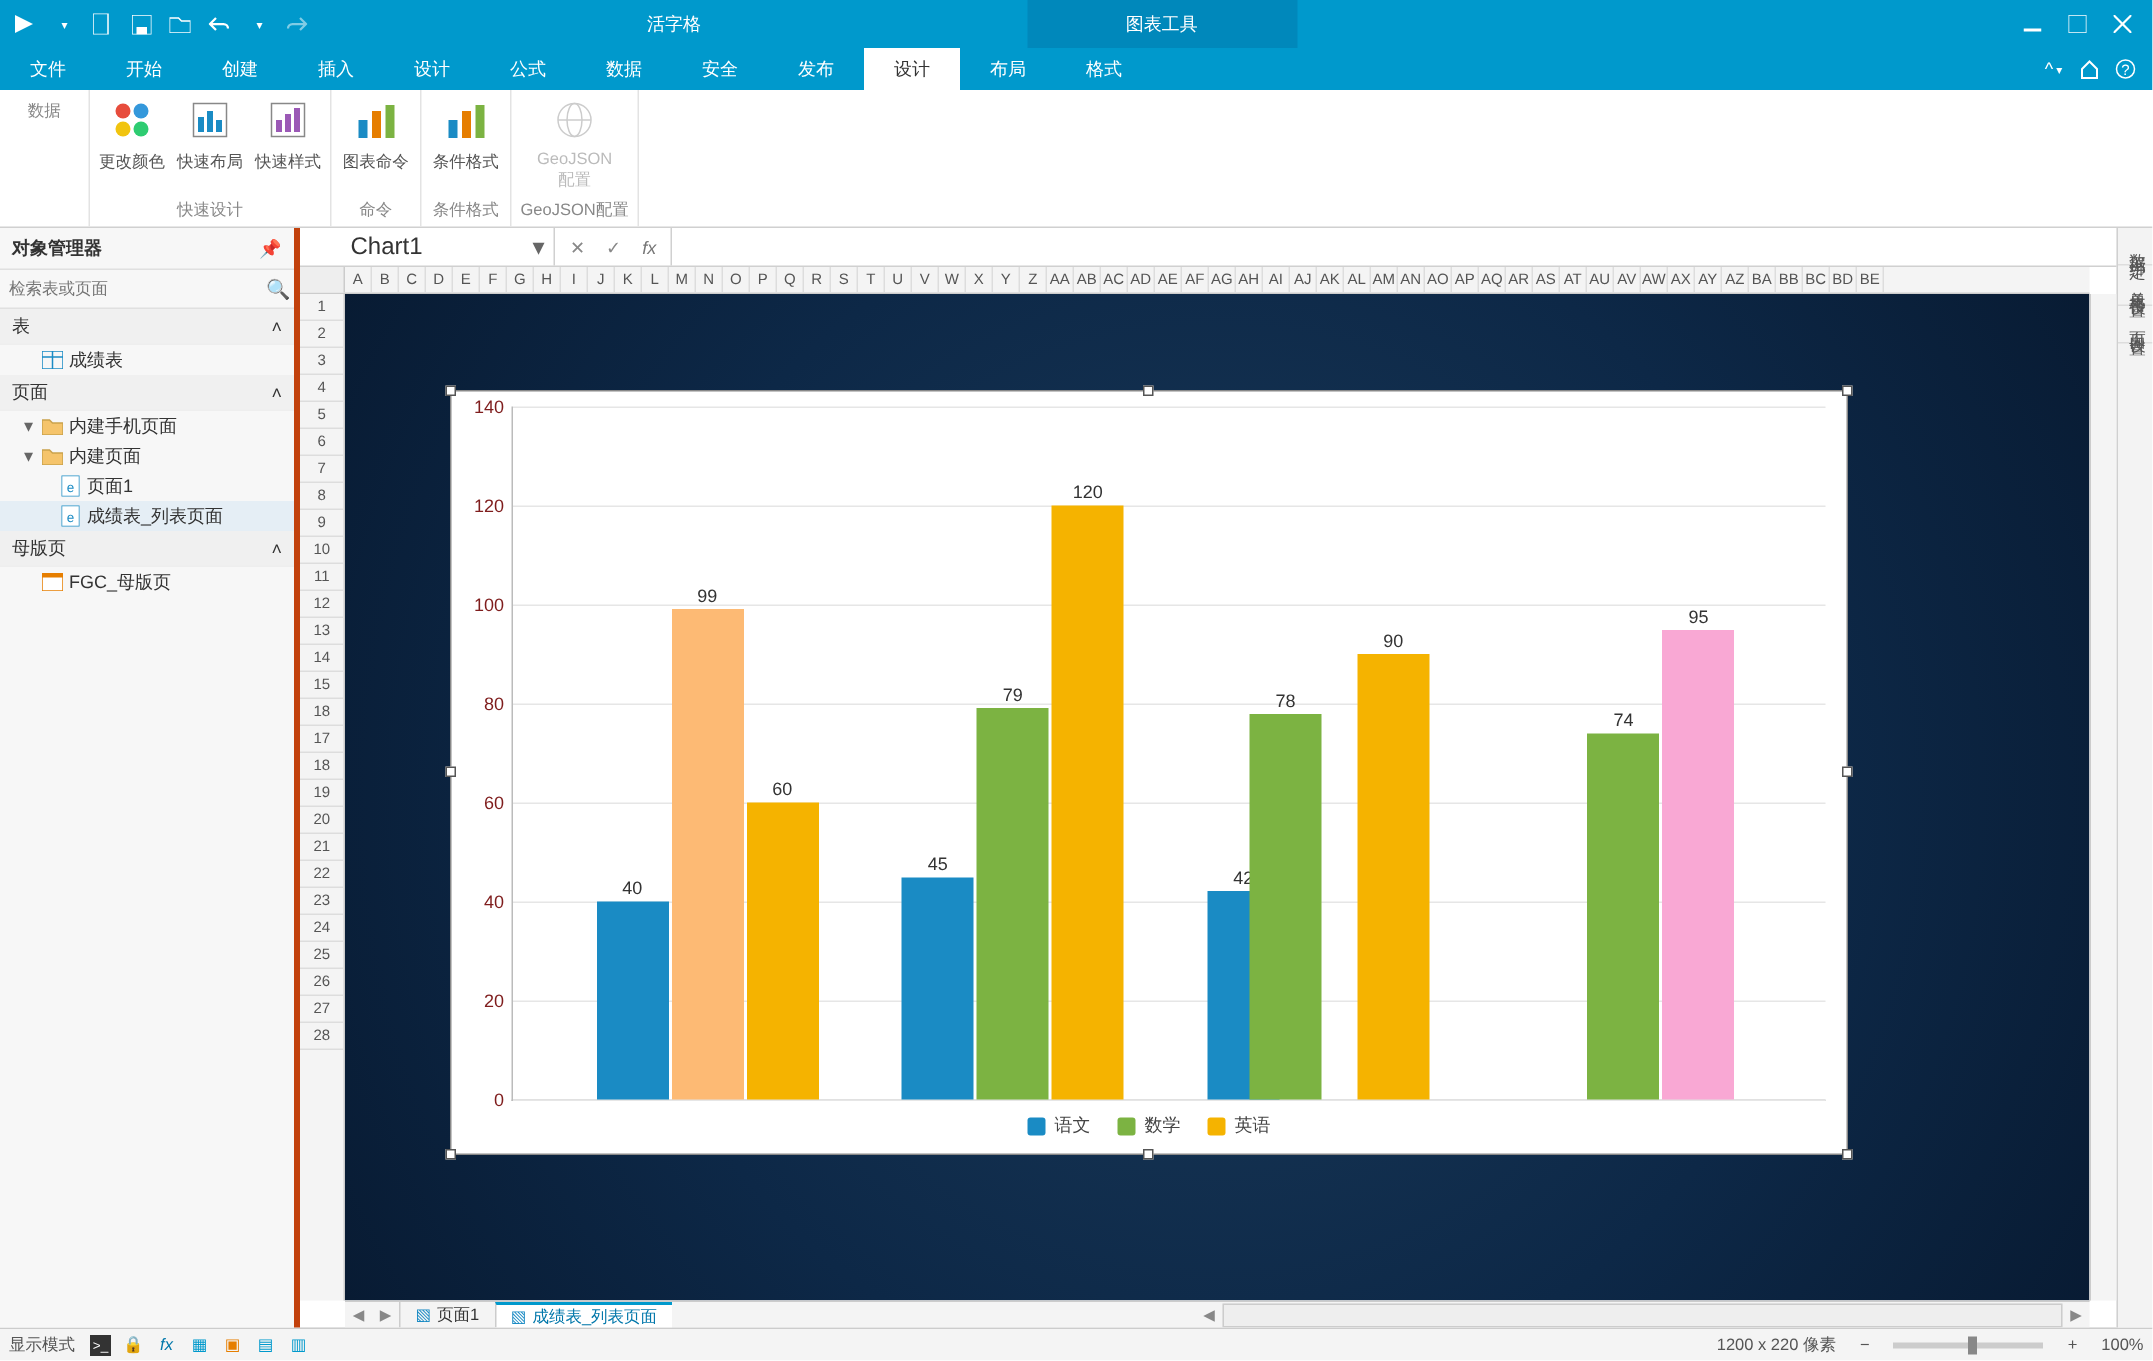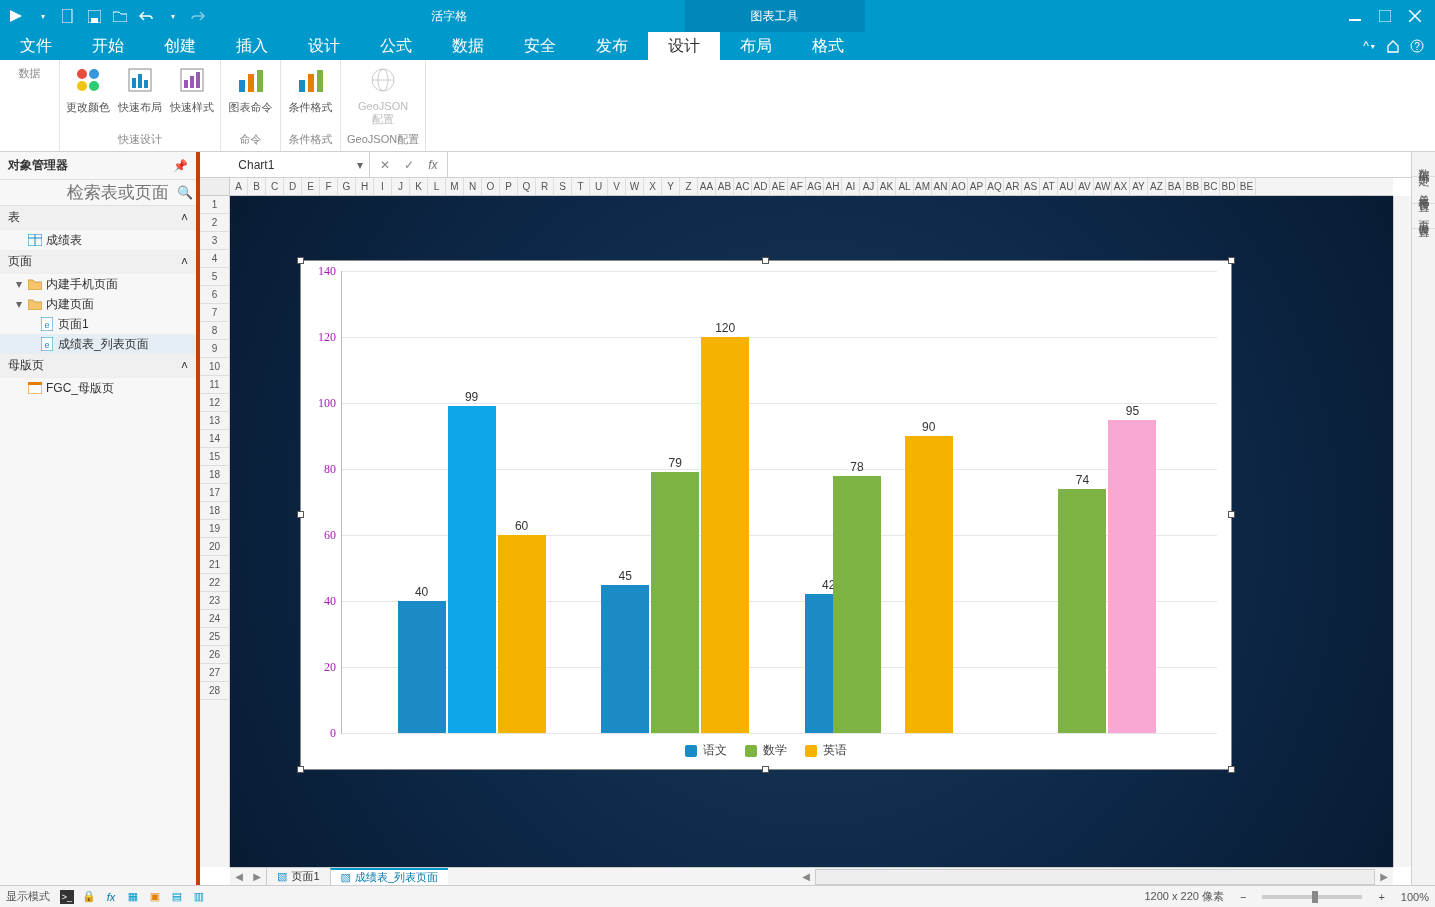--- a/index.html
+++ b/index.html
@@ -9,53 +9,53 @@
   .titlebar { height: 32px; background: #0099cc; display: flex; align-items: stretch; color: #fff; }
   .titlebar .qat { display: flex; align-items: center; gap: 10px; padding: 0 8px; }
   .titlebar .qat .qicon { width: 16px; height: 16px; display: inline-flex; align-items: center; justify-content: center; }
   .titlebar .mid { flex: 1; display: flex; align-items: center; justify-content: center; font-size: 12px; }
   .titlebar .ctx { width: 180px; background: #0088bb; display: flex; align-items: center; justify-content: center; font-size: 12px; }
   .titlebar .winbtns { display: flex; align-items: center; gap: 18px; padding: 0 14px; }
   .titlebar .winbtn { width: 12px; height: 12px; display: inline-block; }
 
   
   .menubar { height: 28px; background: #0099cc; display: flex; align-items: stretch; color: #fff; position: relative; }
-  .menubar .tab { padding: 0 20px; display: flex; align-items: center; font-size: 16px; cursor: pointer; }
+  .menubar .tab { padding: 0 20px; display: flex; align-items: center; font-size: 12px; cursor: pointer; }
   .menubar .tab.active { background: #fff; color: #333; }
   .menubar .right { margin-left: auto; display: flex; align-items: center; gap: 8px; padding: 0 10px; }
   .menubar .right .icon { width: 16px; height: 16px; display: inline-flex; align-items: center; justify-content: center; }
 
   
   .ribbon { height: 92px; background: #fff; border-bottom: 1px solid #d0d0d0; display: flex; align-items: stretch; }
   .ribbon .group { border-right: 1px solid #e3e3e3; display: flex; flex-direction: column; align-items: center; justify-content: flex-start; padding: 4px 6px 2px 6px; min-width: 60px; }
   .ribbon .group .items { display: flex; align-items: flex-start; gap: 8px; flex: 1; }
   .ribbon .group .item { display: flex; flex-direction: column; align-items: center; width: 44px; text-align: center; font-size: 11px; color: #555; }
   .ribbon .group .item.disabled { color: #bbb; }
   .ribbon .group .item .iconbox { width: 32px; height: 32px; display: flex; align-items: center; justify-content: center; margin-bottom: 4px; }
   .ribbon .group .label { font-size: 11px; color: #888; padding: 2px 0; }
 
   
   .body { display: flex; height: calc(907px - 32px - 28px - 92px - 22px); }
   .sidebar { width: 200px; border-right: 4px solid #c2410c; display: flex; flex-direction: column; background: #f7f7f7; }
   .sidebar .panel-title { height: 28px; display: flex; align-items: center; padding: 0 8px; font-size: 12px; font-weight: bold; border-bottom: 1px solid #e0e0e0; justify-content: space-between; }
   .sidebar .search { height: 26px; display: flex; align-items: center; border-bottom: 1px solid #e0e0e0; }
-  .sidebar .search input { border: none; background: transparent; padding: 0 6px; font-size: 17px; width: 100%; height: 100%; outline: none; color: #999; text-align: right; }
+  .sidebar .search input { border: none; background: transparent; padding: 0 6px; font-size: 11px; width: 100%; height: 100%; outline: none; color: #999; }
   .sidebar .search .mag { width: 24px; text-align: center; color: #0099cc; font-size: 13px; }
   .sidebar .section-head { height: 24px; display: flex; align-items: center; justify-content: space-between; padding: 0 8px; font-size: 12px; border-bottom: 1px solid #eee; background: #f0f0f0; }
   .sidebar .tree { font-size: 12px; }
   .sidebar .tree .node { display: flex; align-items: center; height: 20px; padding-left: 14px; gap: 4px; }
   .sidebar .tree .node.indent1 { padding-left: 26px; }
   .sidebar .tree .node.sel { background: #e5eef5; }
   .sidebar .tree .twisty { width: 10px; text-align: center; color: #666; }
   .sidebar .tree .ticon { width: 14px; height: 14px; display: inline-flex; align-items: center; justify-content: center; }
 
   
   .main { flex: 1; display: flex; flex-direction: column; position: relative; }
   .fxbar { height: 26px; border-bottom: 1px solid #d0d0d0; display: flex; align-items: stretch; }
-  .fxbar .namebox { width: 170px; border-right: 1px solid #d0d0d0; display: flex; align-items: center; font-size: 12px; }
+  .fxbar .namebox { width: 170px; border-right: 1px solid #d0d0d0; display: flex; align-items: center; font-size: 16px; }
   .fxbar .namebox .dd { margin-left: auto; padding: 0 6px; color: #666; }
   .fxbar .fxicons { display: flex; align-items: center; gap: 14px; padding: 0 10px; border-right: 1px solid #d0d0d0; color: #888; }
   .fxbar .fxinput { flex: 1; display: flex; align-items: center; padding: 0 6px; }
   .fxbar .fxinput input { border: none; width: 100%; font-size: 12px; outline: none; }
 
   .sheetarea { flex: 1; position: relative; overflow: hidden; }
 
   
   .colhdrs { height: 18px; background: #f4f4f4; border-bottom: 1px solid #ccc; display: flex; position: absolute; top: 0; left: 0; right: 18px; z-index: 3; }
   .colhdrs .corner { width: 30px; border-right: 1px solid #ccc; background: #eee; }
@@ -75,21 +75,21 @@
   .chart-sel .h-w  { top: calc(50% - 4px); left: -4px; }
   .chart-sel .h-e  { top: calc(50% - 4px); right: -4px; }
   .chart-sel .h-sw { bottom: -4px; left: -4px; }
   .chart-sel .h-s  { bottom: -4px; left: calc(50% - 4px); }
   .chart-sel .h-se { bottom: -4px; right: -4px; }
 
   .chart-inner { position: absolute; inset: 6px; display: flex; flex-direction: column; }
   .chart-title { text-align: center; font-size: 22px; color: #333; padding: 6px 0 4px 0; font-weight: 400; }
   .plot { flex: 1; position: relative; margin: 4px 8px 0 34px; border-left: 1px solid #bbb; border-bottom: 1px solid #bbb; }
   .plot .grid-h { position: absolute; left: 0; right: 0; height: 0; border-top: 1px solid #e6e6e6; }
-  .plot .ytick { position: absolute; right: 100%; margin-right: 6px; font-size: 12px; color: #a21caf; transform: translateY(-50%); font-family: Liberation Serif, serif; }
+  .plot .ytick { position: absolute; right: 100%; margin-right: 6px; font-size: 12px; color: #7f1d1d; transform: translateY(-50%); }
   .plot .bar { position: absolute; bottom: 0; width: 48px; }
   .plot .bar .val { position: absolute; top: -16px; width: 100%; text-align: center; font-size: 12px; color: #333; }
   .legend { display: flex; justify-content: center; gap: 18px; padding: 8px 0 4px 0; font-size: 12px; color: #444; }
   .legend .li { display: flex; align-items: center; gap: 6px; }
   .legend .sw { width: 12px; height: 12px; border-radius: 2px; }
 
   .hscroll { position: absolute; bottom: 0; left: 30px; right: 18px; height: 18px; background: #f4f4f4; border-top: 1px solid #ccc; display: flex; align-items: center; }
   .hscroll .arrow { width: 18px; text-align: center; color: #888; font-size: 10px; }
   .hscroll .tab { padding: 0 10px; height: 100%; display: flex; align-items: center; gap: 4px; font-size: 11px; border-left: 1px solid #ccc; }
   .hscroll .tab.active { background: #fff; color: #0077aa; border-top: 2px solid #0099cc; }
@@ -498,21 +498,21 @@
                 <div class="ytick" style="top: 42.8571%;">80</div>
                 <div class="grid-h" style="top: 28.5714%;"></div>
                 <div class="ytick" style="top: 28.5714%;">100</div>
                 <div class="grid-h" style="top: 14.2857%;"></div>
                 <div class="ytick" style="top: 14.2857%;">120</div>
                 <div class="grid-h" style="top: 0%;"></div>
                 <div class="ytick" style="top: 0%;">140</div>
                 <div class="bar" style="left: 55.6px; height: 28.5714%; background: rgb(26, 139, 196);">
                   <div class="val">40</div>
                 </div>
-                <div class="bar" style="left: 105.6px; height: 70.7143%; background: #0ea5e9;">
+                <div class="bar" style="left: 105.6px; height: 70.7143%; background: #fdba74;">
                   <div class="val">99</div>
                 </div>
                 <div class="bar" style="left: 155.6px; height: 42.8571%; background: rgb(245, 179, 0);">
                   <div class="val">60</div>
                 </div>
                 <div class="bar" style="left: 259.2px; height: 32.1429%; background: rgb(26, 139, 196);">
                   <div class="val">45</div>
                 </div>
                 <div class="bar" style="left: 309.2px; height: 56.4286%; background: rgb(124, 179, 66);">
                   <div class="val">79</div>

